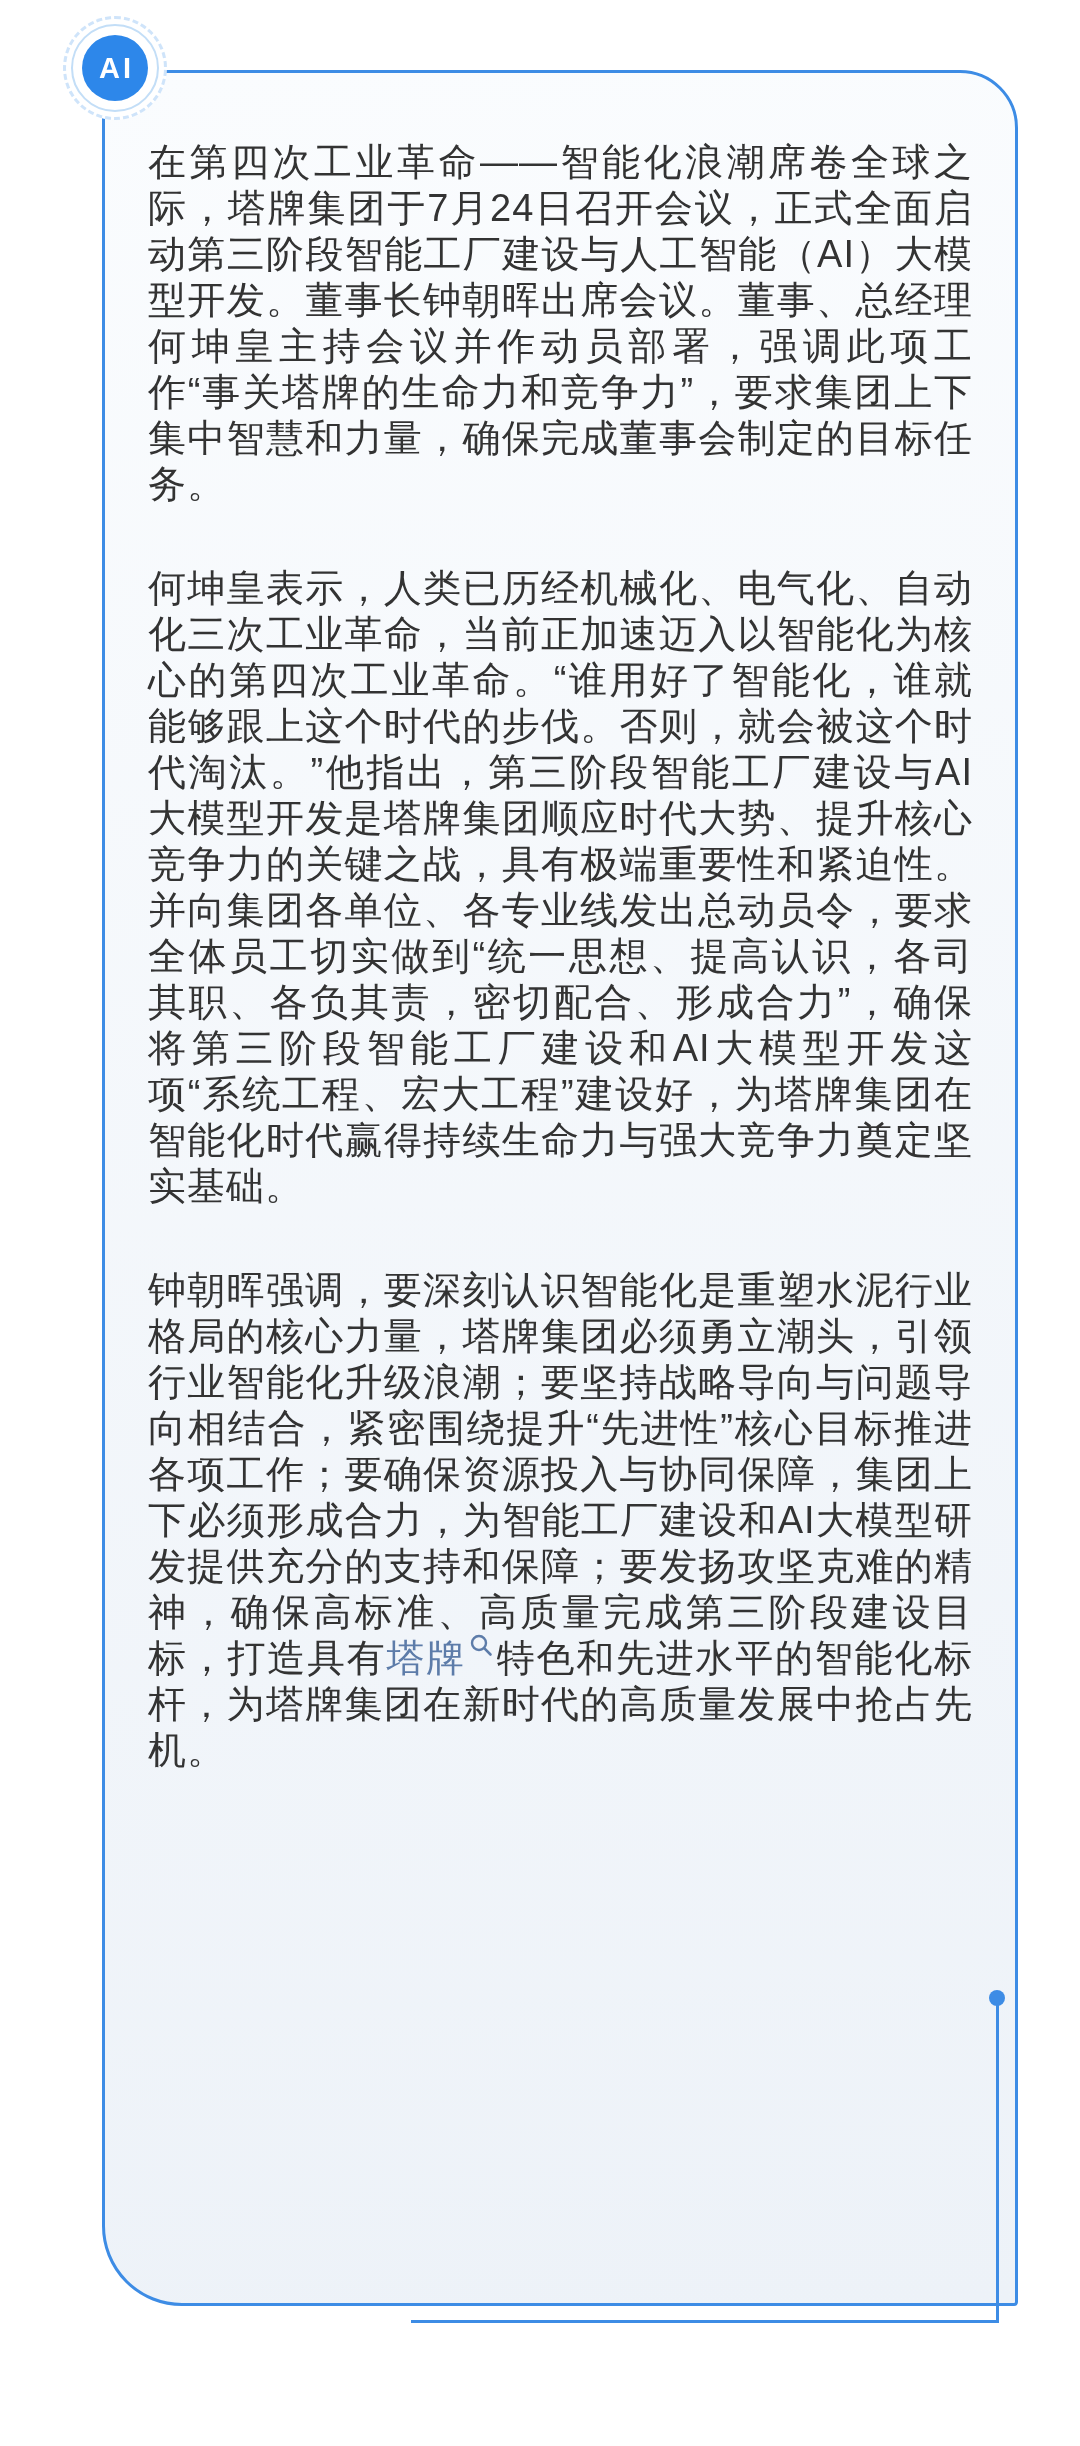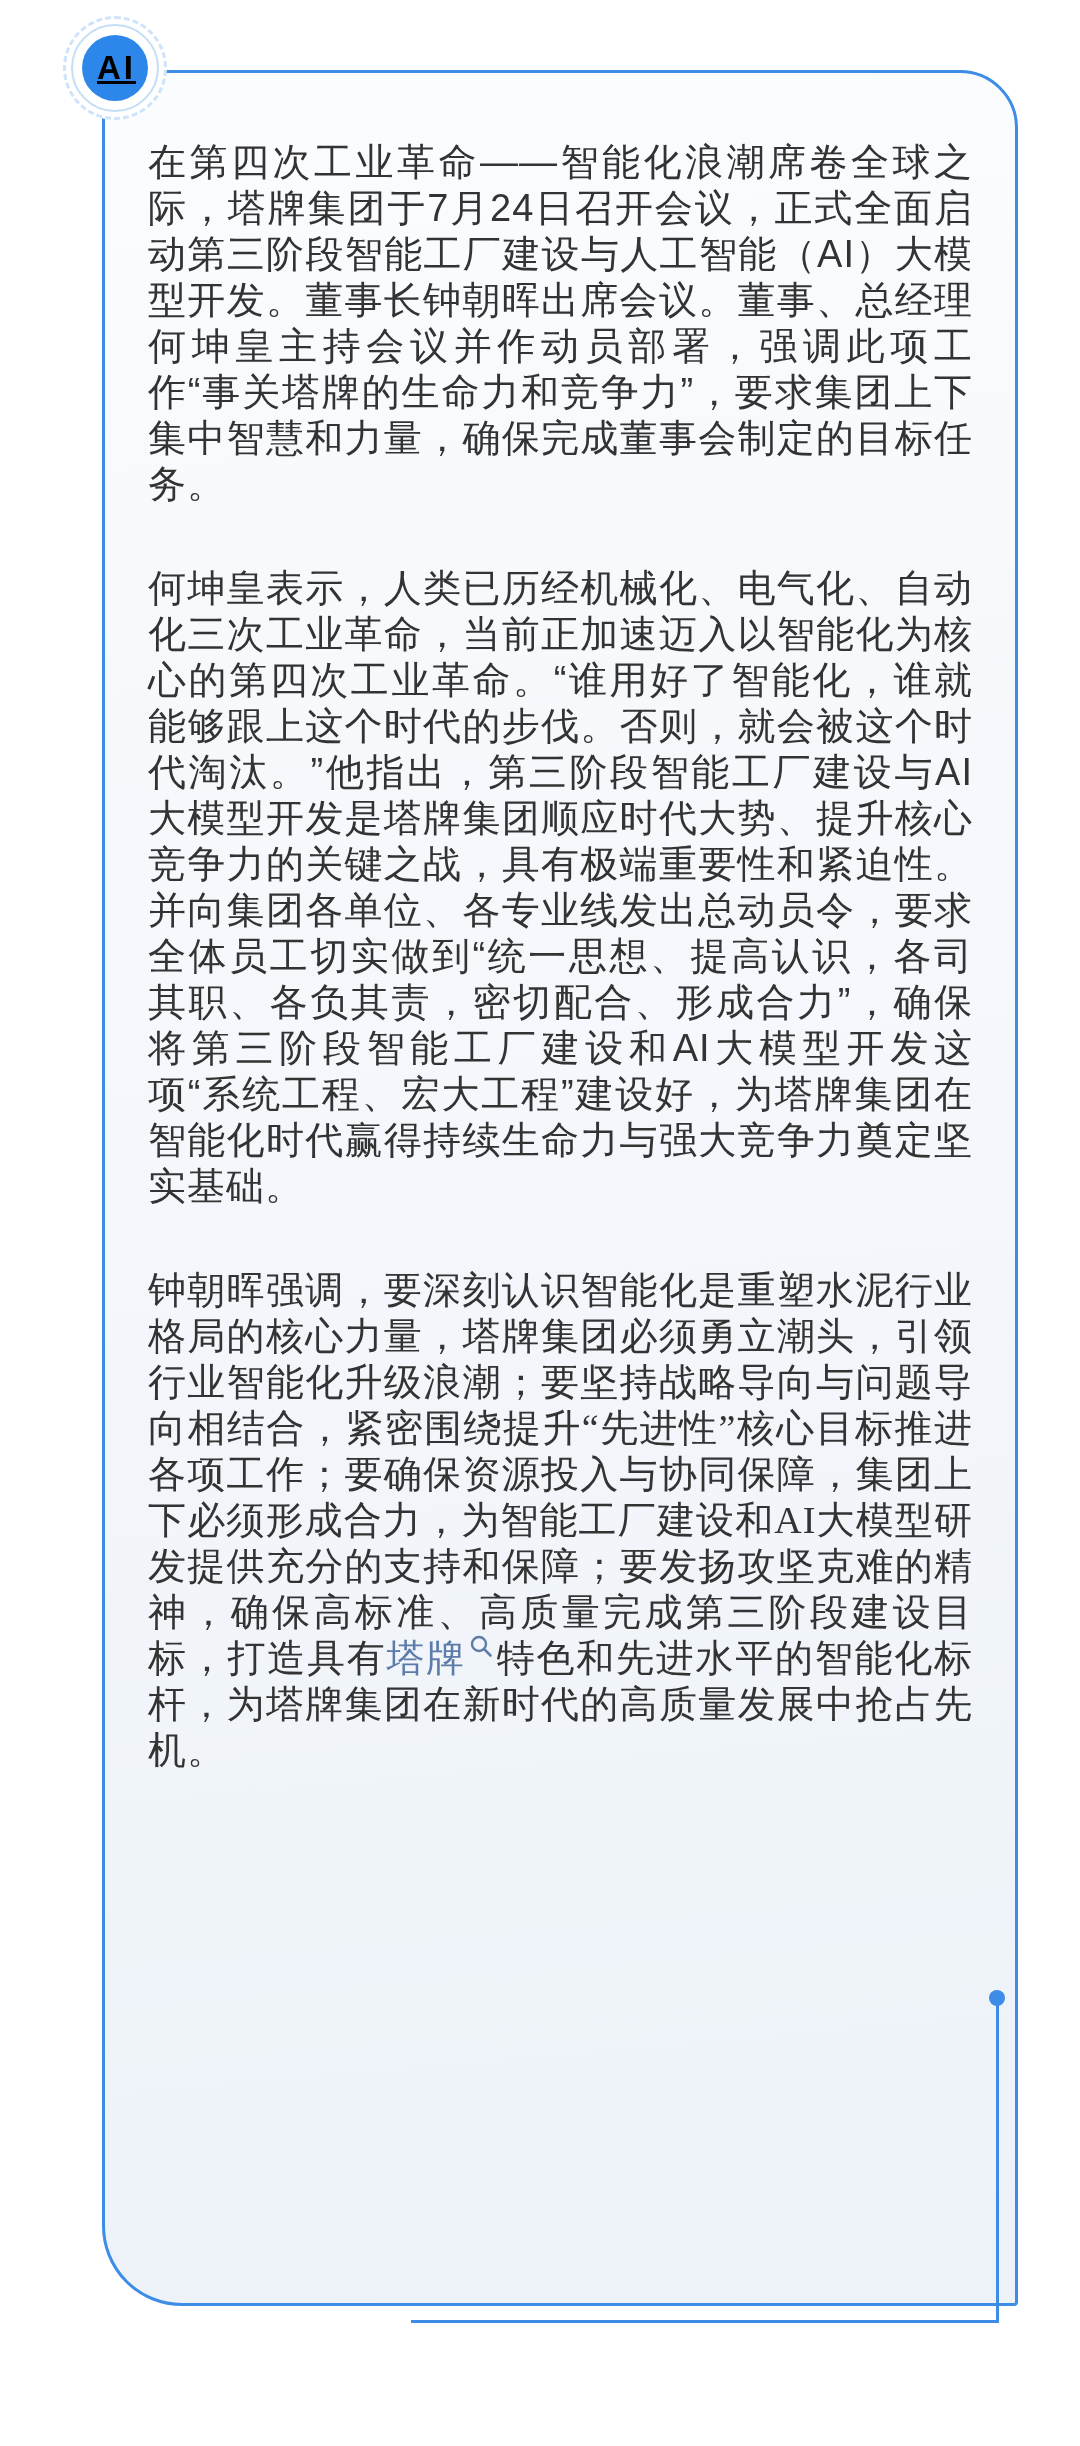--- a/index.html
+++ b/index.html
@@ -22,21 +22,21 @@
     border-radius:6px 58px 4px 80px;
     background:linear-gradient(175deg,var(--bubble-top) 0%,var(--bubble-bottom) 100%);
     padding:66px 42px 4px 43px;
   }
   .bubble p{
     font-size:38px;line-height:46px;letter-spacing:1px;
     color:var(--text);
     text-align:justify;text-justify:inter-ideograph;
     margin-bottom:58px;
   }
-  .bubble p:last-child{margin-bottom:16px;font-family:Liberation Serif, serif;}
+  .bubble p:last-child{margin-bottom:16px;}
   .entity-link{
     color:var(--link);text-decoration:none;cursor:pointer;white-space:nowrap;
   }
   .search-sup{
     display:inline-block;position:relative;top:-16px;margin-left:2px;margin-right:2px;
     line-height:0;
   }
   .search-sup svg{display:inline-block;vertical-align:middle;}
   
   .avatar{position:absolute;left:63px;top:16px;width:104px;height:104px;}
@@ -47,23 +47,22 @@
   .avatar .ring{
     position:absolute;left:8px;top:8px;width:88px;height:88px;border-radius:50%;
     border:2px solid #c3def7;background:#ffffff;
   }
   .avatar .core{
     position:absolute;left:19px;top:19px;width:66px;height:66px;border-radius:50%;
     background:var(--avatar);
     display:flex;align-items:center;justify-content:center;
   }
   .avatar .core span{
-    color:#000000;font-weight:700;font-size:33px;letter-spacing:3px;
+    color:#ffffff;font-weight:700;font-size:29px;letter-spacing:3px;
     padding-left:3px;
-    text-decoration:underline;
   }
   
   .decor-dot{
     position:absolute;left:989px;top:1990px;width:16px;height:16px;border-radius:50%;
     background:var(--accent);
   }
   .decor-vline{
     position:absolute;left:996px;top:2000px;width:3px;height:323px;
     background:var(--accent);
   }

